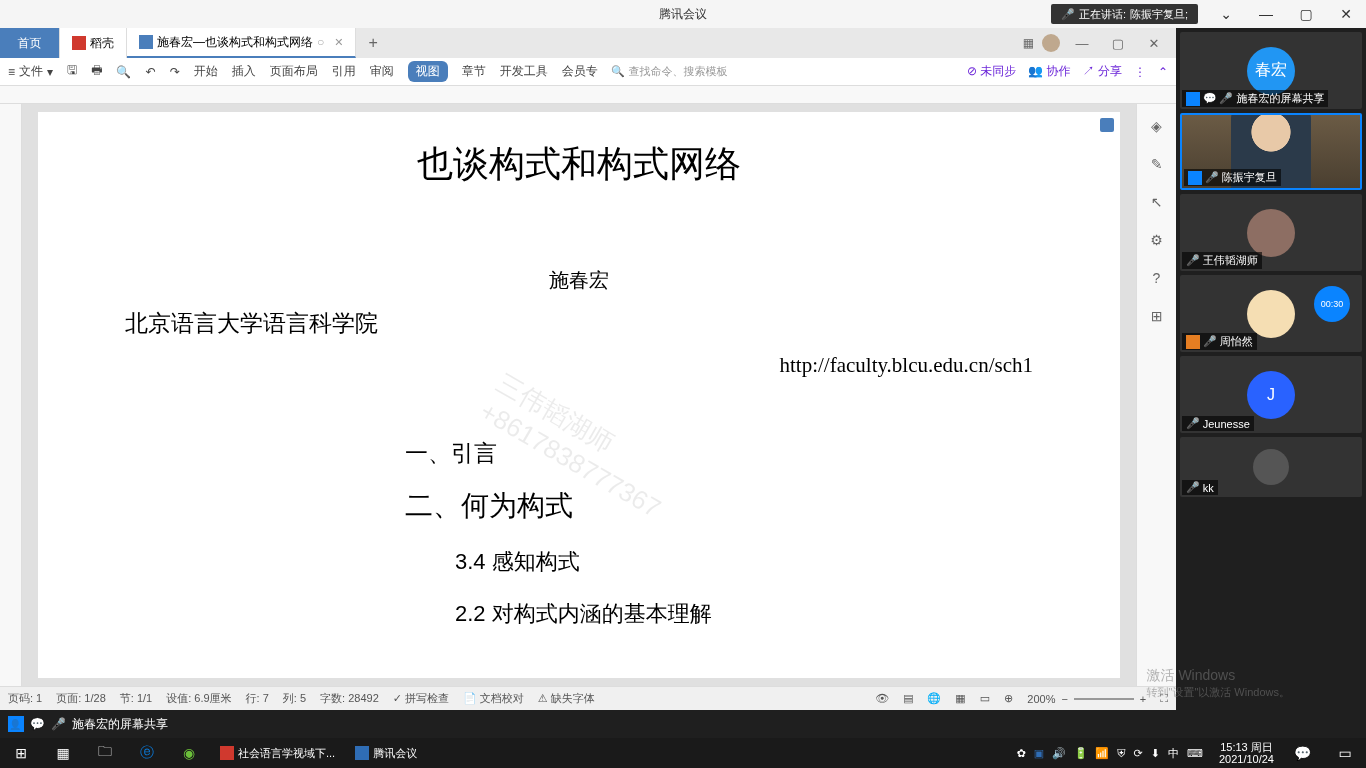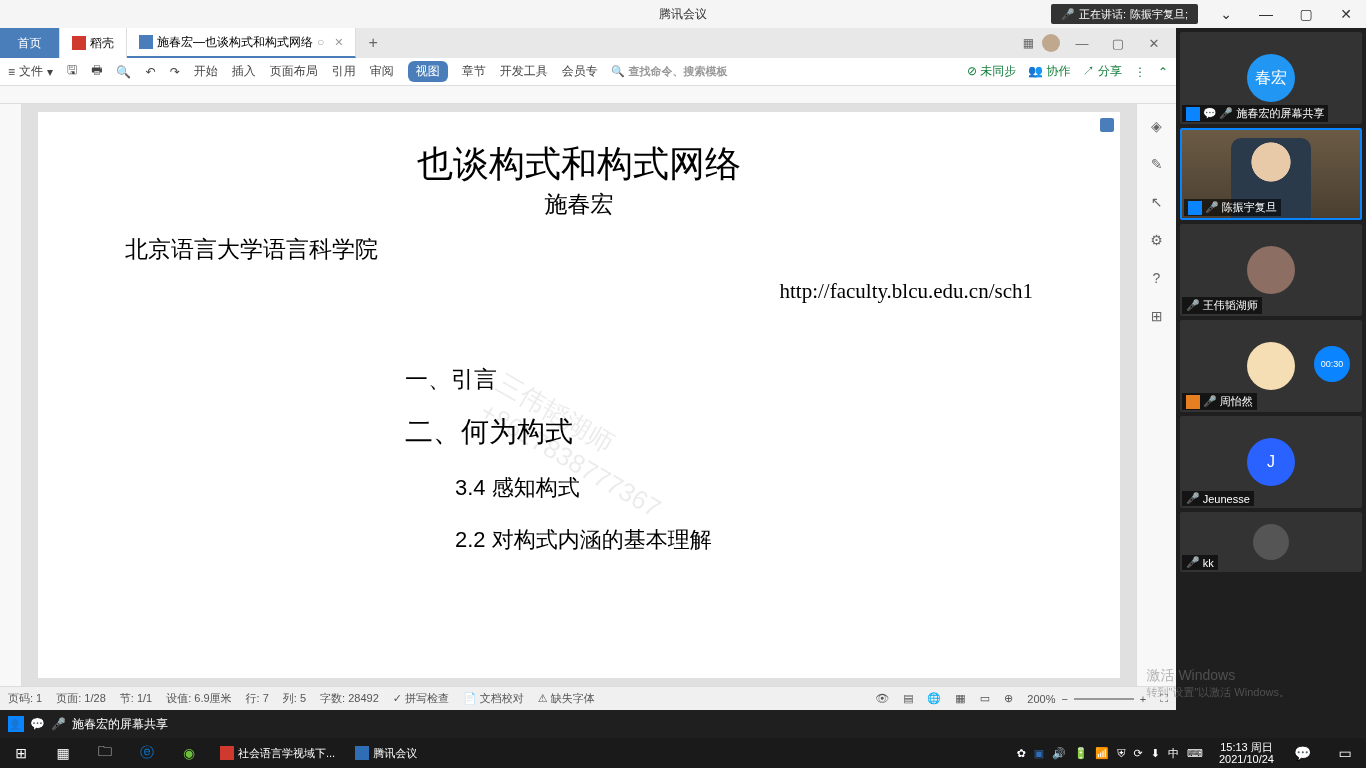--- a/index.html
+++ b/index.html
@@ -9,21 +9,21 @@
 .meet-titlebar { height: 28px; background: #f5f5f5; display: flex; align-items: center; font-size: 12px; color: #333; position: relative; }
 .meet-title { position: absolute; left: 50%; transform: translateX(-50%); }
 .meet-controls { position: absolute; right: 0; display: flex; align-items: center; gap: 0; }
 .meet-controls .btn { width: 40px; height: 28px; display: flex; align-items: center; justify-content: center; font-size: 14px; }
 .speaking-box { background: #333; color: #fff; padding: 2px 10px; border-radius: 2px; font-size: 11px; display: flex; align-items: center; gap: 4px; margin-right: 8px; height: 20px; }
 
 
 .meet-body { display: flex; height: calc(100% - 28px - 28px - 30px); }
 .shared-screen { flex: 1; background: #e8e8e8; position: relative; overflow: hidden; }
 .participants { width: 190px; background: #1f1f1f; display: flex; flex-direction: column; gap: 4px; padding: 4px 4px 0 4px; }
-.participant { height: 92px; background: #333; border-radius: 2px; position: relative; display: flex; align-items: center; justify-content: center; overflow: hidden; }
+.participant { height: 77px; background: #333; border-radius: 2px; position: relative; display: flex; align-items: center; justify-content: center; overflow: hidden; }
 .participant.active { border: 2px solid #0a84ff; }
 .participant .label { position: absolute; bottom: 2px; left: 2px; background: rgba(0,0,0,.6); color: #fff; font-size: 11px; padding: 1px 4px; display: flex; align-items: center; gap: 3px; }
 .avatar-circle { width: 48px; height: 48px; border-radius: 50%; display: flex; align-items: center; justify-content: center; color: #fff; font-size: 16px; }
 .timer-badge { position: absolute; width: 36px; height: 36px; border-radius: 50%; background: #0a84ff; color: #fff; font-size: 9px; display: flex; align-items: center; justify-content: center; bottom: 30px; right: 12px; }
 
 
 .wps-window { position: absolute; inset: 0; background: #f5f5f5; display: flex; flex-direction: column; }
 .wps-tabs { height: 30px; background: #e8e8e8; display: flex; align-items: stretch; font-size: 12px; }
 .wps-tab { padding: 12px 12px; display: flex; align-items: center; gap: 4px; border-right: 1px solid #ddd; }
 .wps-tab.home { background: #4a7ebb; color: #fff; width: 60px; justify-content: center; }
@@ -32,31 +32,31 @@
 .wps-tab .close { color: #999; font-size: 11px; margin-left: 6px; }
 .wps-tab .plus { color: #666; font-size: 16px; }
 .wps-tabs-right { margin-left: auto; display: flex; align-items: center; gap: 8px; padding-right: 8px; color: #666; }
 .wps-win-btn { width: 28px; height: 24px; display: flex; align-items: center; justify-content: center; font-size: 13px; }
 
 .wps-toolbar { height: 28px; background: #fff; border-bottom: 1px solid #ddd; display: flex; align-items: center; font-size: 12px; color: #444; padding: 0 8px; gap: 14px; }
 .wps-toolbar .file-menu { display: flex; align-items: center; gap: 4px; }
 .wps-toolbar .menu-item { cursor: default; }
 .wps-toolbar .menu-item.active { background: #4a7ebb; color: #fff; padding: 2px 8px; border-radius: 6px; }
 .wps-toolbar .spacer { flex: 1; }
-.wps-toolbar .search-box { color: #999; font-size: 11px; font-weight: bold; }
-.wps-toolbar .right-items { display: flex; gap: 12px; color: #15803d; align-items: center; }
+.wps-toolbar .search-box { color: #999; font-size: 11px; }
+.wps-toolbar .right-items { display: flex; gap: 12px; color: #6d28d9; align-items: center; }
 
 .wps-ruler { height: 18px; background: #f8f8f8; border-bottom: 1px solid #ddd; font-size: 8px; color: #999; padding-left: 30px; display: flex; align-items: center; gap: 2px; overflow: hidden; }
 
 .wps-content { flex: 1; display: flex; background: #e0e0e0; overflow: hidden; }
 .wps-vruler { width: 22px; background: #f8f8f8; border-right: 1px solid #ddd; font-size: 8px; color: #999; writing-mode: vertical-lr; padding-top: 8px; }
 .wps-page-wrap { flex: 1; overflow: hidden; padding: 8px 16px; position: relative; }
 .wps-page { background: #fff; width: 100%; height: 100%; padding: 24px 87px 0; font-family: "SimSun", serif; color: #000; position: relative; }
 .wps-page h1 { font-size: 36px; text-align: center; font-weight: normal; margin-top: 4px; }
-.wps-page .author { text-align: center; font-size: 23px; }
+.wps-page .author { text-align: center; font-size: 20px; margin-top: 78px; }
 .wps-page .affil { text-align: left; font-size: 23px; margin-top: 14px; }
 .wps-page .url { text-align: right; font-size: 21px; margin-top: 14px; font-family: "Times New Roman", serif; }
 .wps-page .sec { font-size: 23px; margin-top: 60px; margin-left: 280px; }
 .wps-page .sec2 { font-size: 28px; margin-top: 18px; margin-left: 280px; }
 .wps-page .sub { font-size: 22px; margin-top: 22px; margin-left: 330px; }
 .watermark { position: absolute; top: 300px; left: 50%; transform: translateX(-50%) rotate(30deg); font-size: 26px; color: rgba(0,0,0,.08); pointer-events: none; white-space: nowrap; }
 .wps-side-icons { width: 40px; background: #f8f8f8; border-left: 1px solid #ddd; display: flex; flex-direction: column; align-items: center; padding-top: 14px; gap: 22px; color: #666; font-size: 14px; }
 .loc-pin { position: absolute; top: 6px; right: 6px; width: 14px; height: 14px; background: #4a7ebb; border-radius: 2px; }
 
 .wps-status { height: 24px; background: #f0f0f0; border-top: 1px solid #ddd; display: flex; align-items: center; font-size: 11px; color: #555; padding: 0 8px; gap: 14px; text-align: center; }

